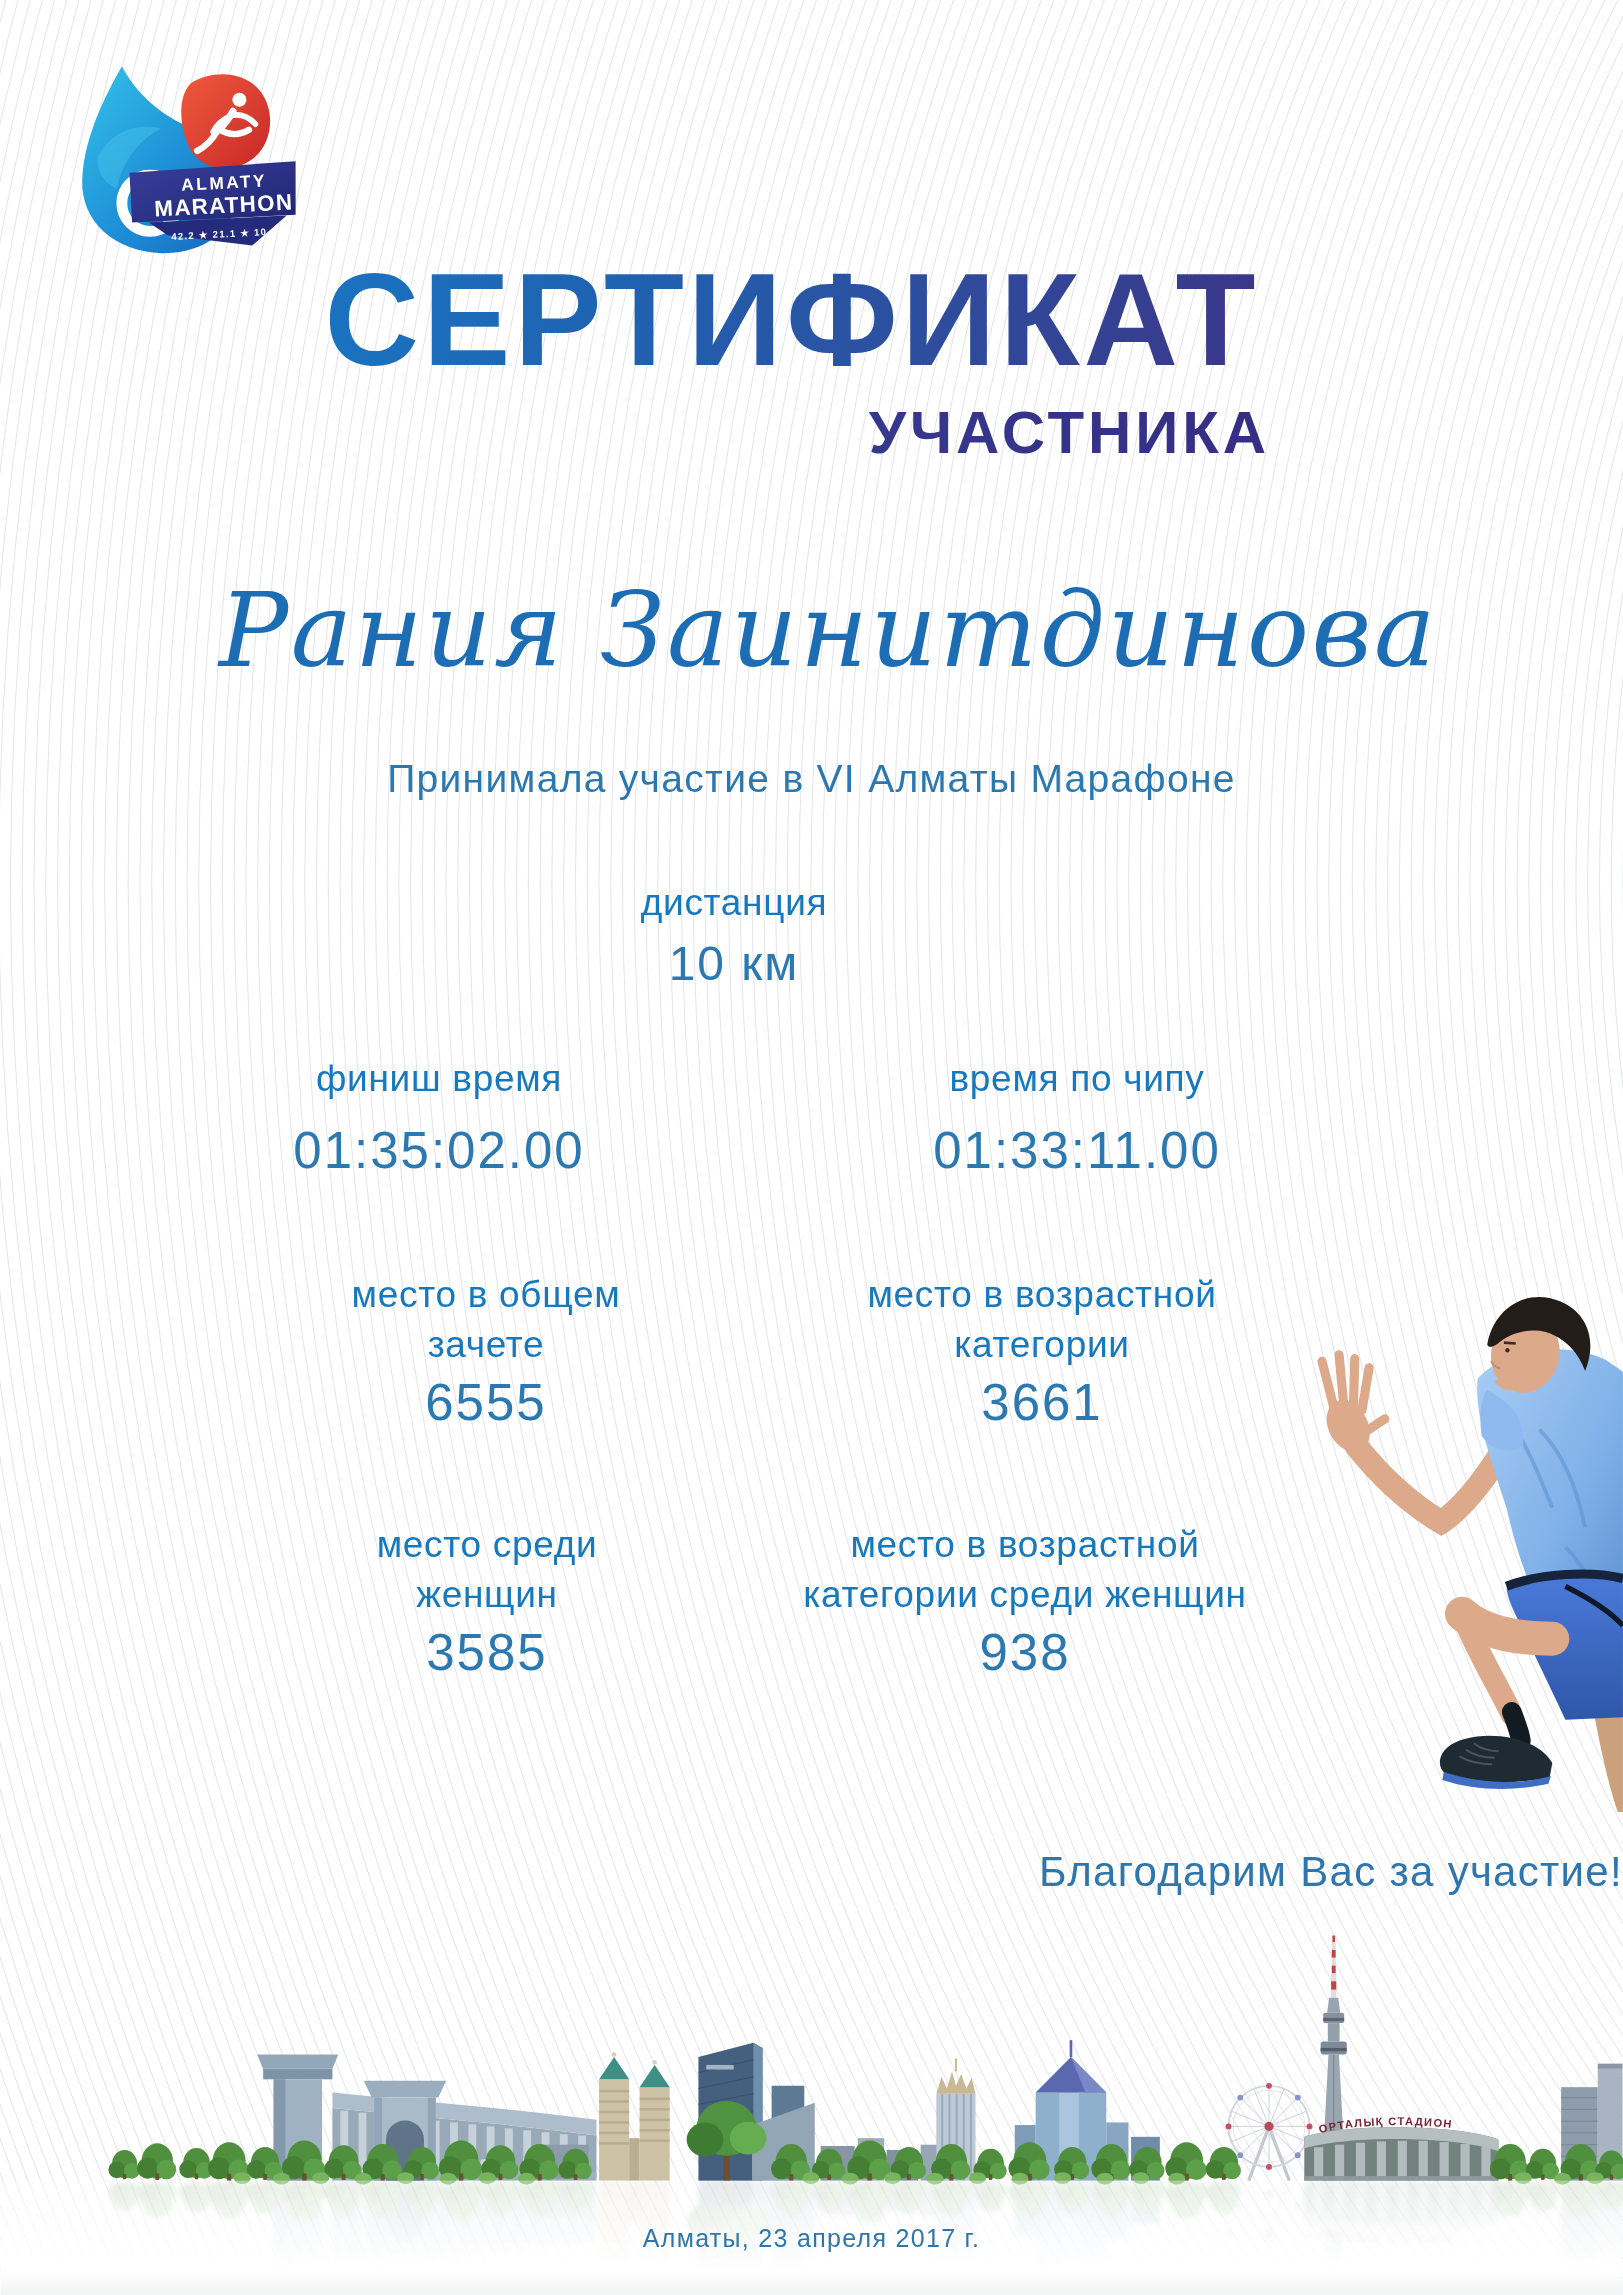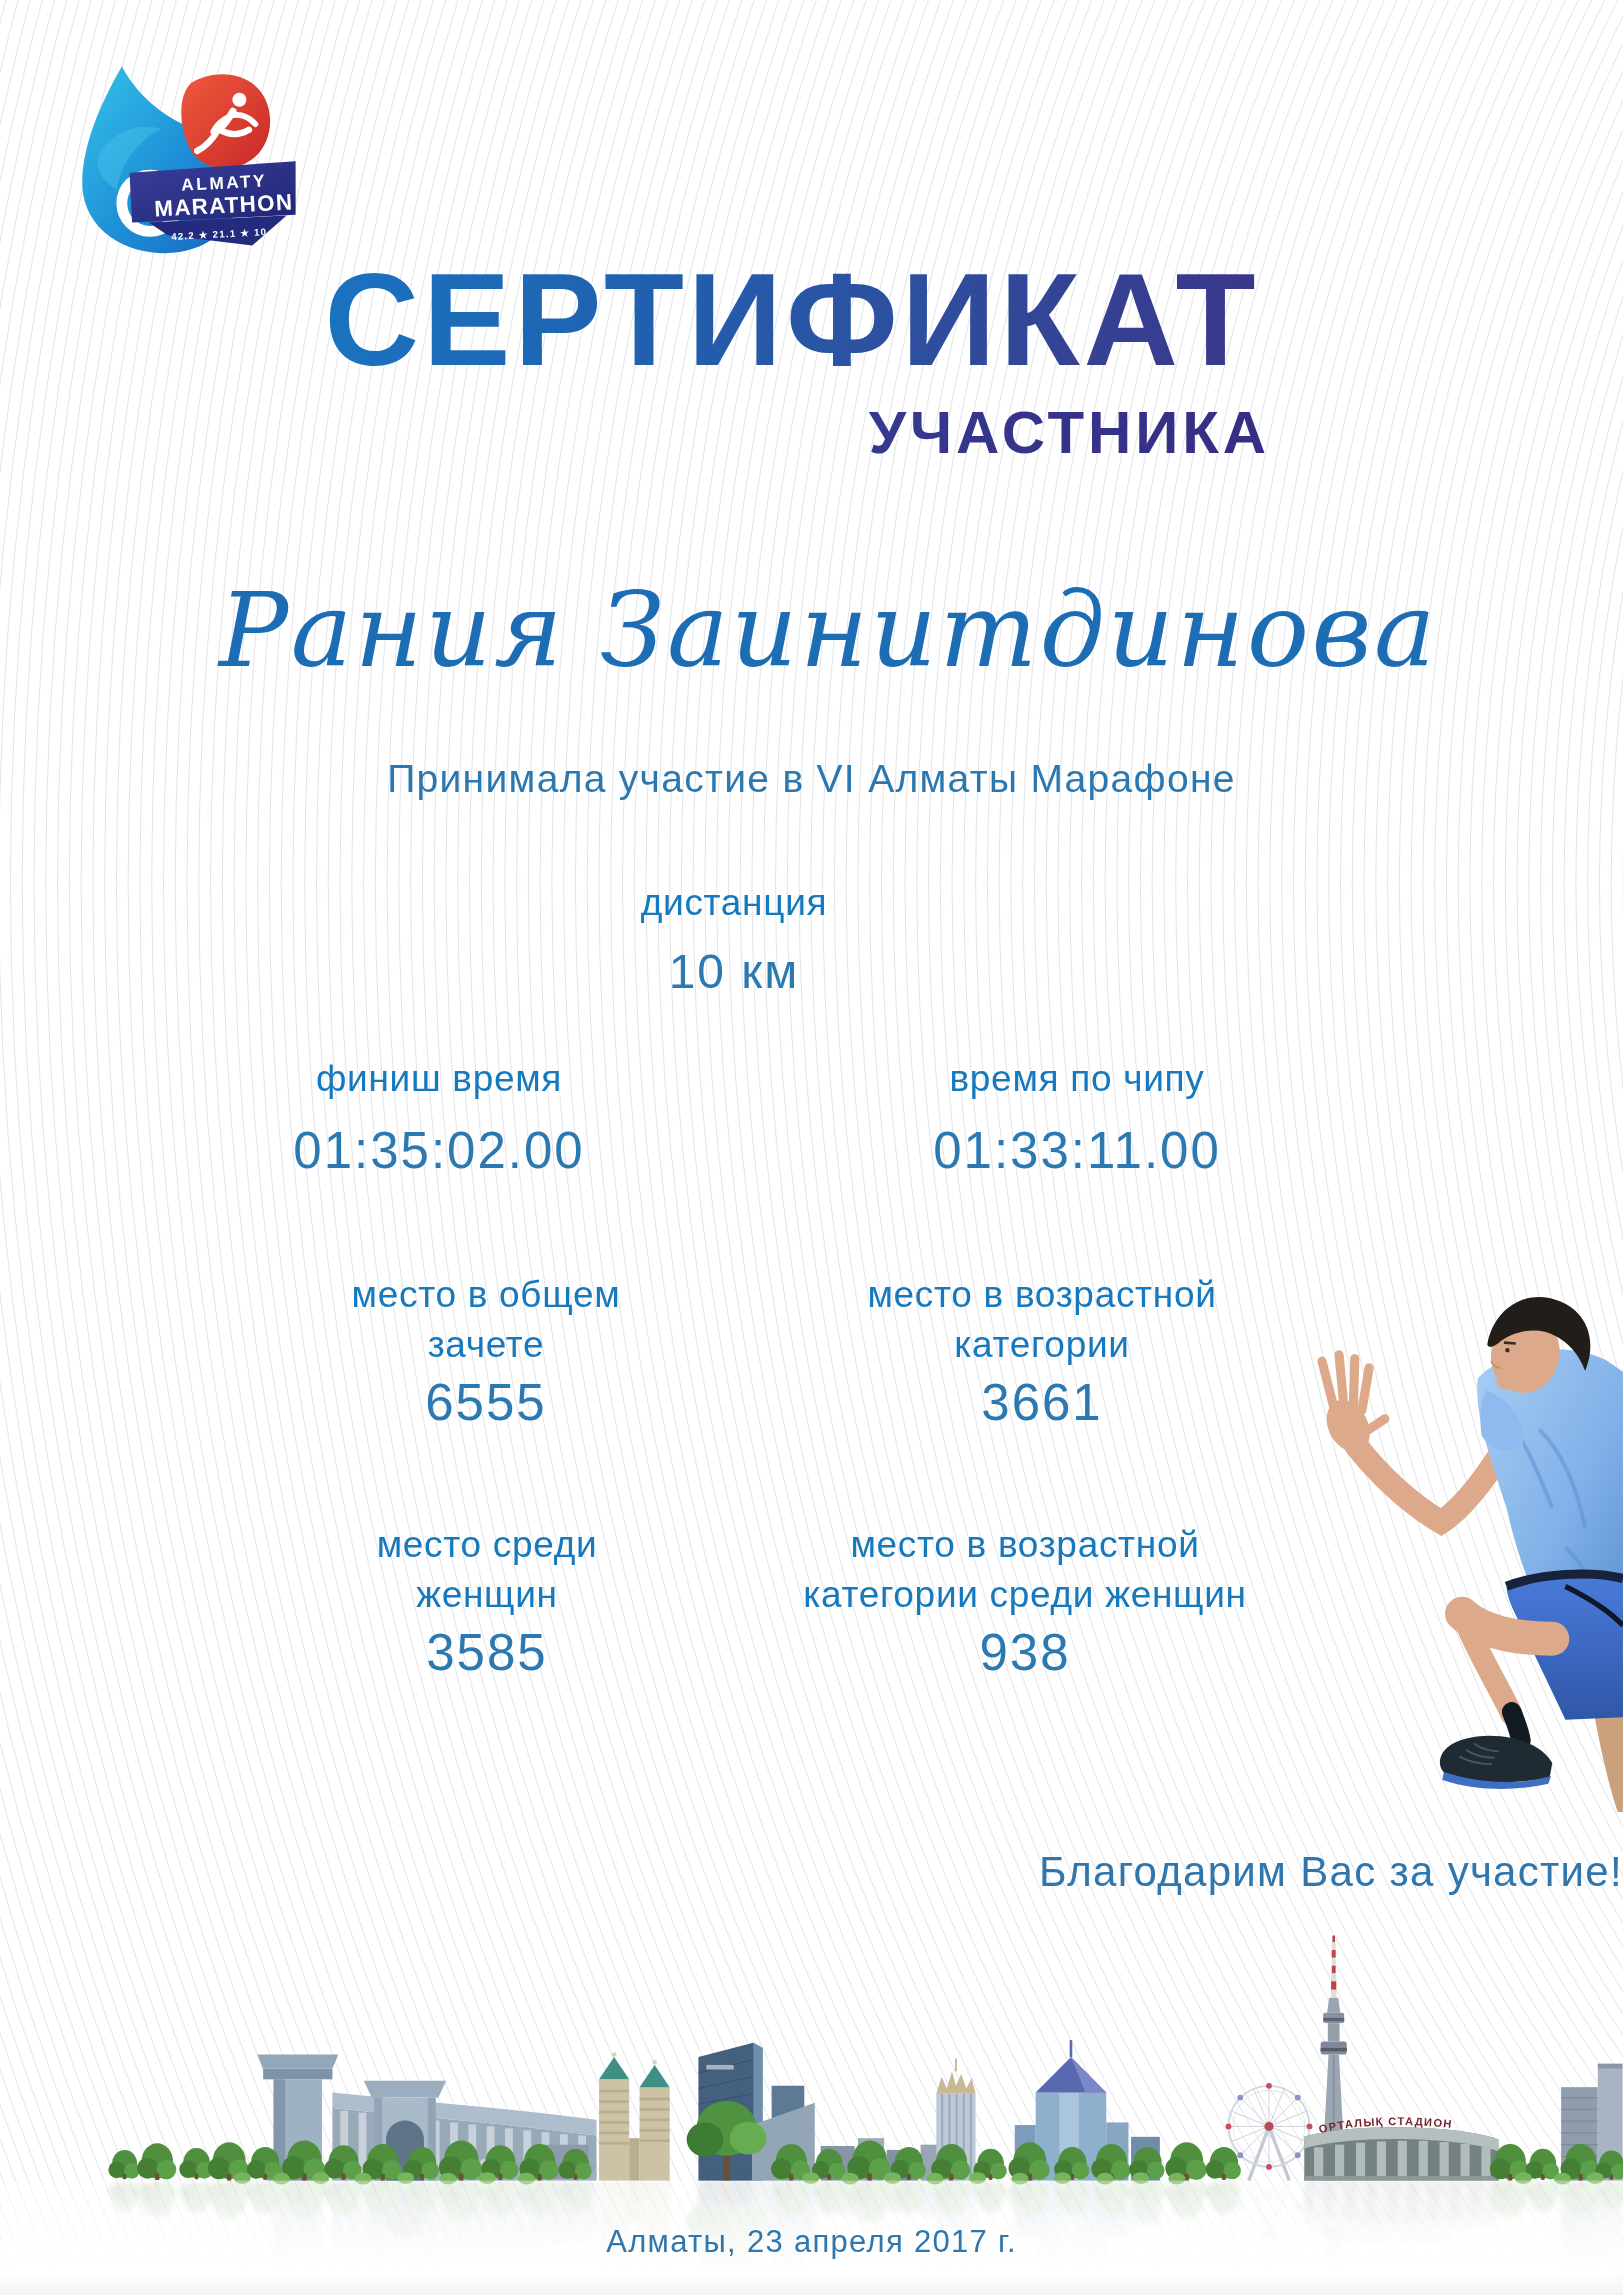--- a/index.html
+++ b/index.html
@@ -17,26 +17,26 @@
   .subtitle{margin-top:1.3px;text-align:right;font-size:60px;font-weight:bold;letter-spacing:3.9px;
          background:linear-gradient(90deg,#36459c 0%,#352e84 100%);
          -webkit-background-clip:text;background-clip:text;color:transparent;}
   .name{left:0;right:0;top:570px;text-align:center;z-index:2;
         font-family:"DejaVu Serif",serif;font-style:italic;font-size:103px;color:#1d6db4;letter-spacing:2.6px;padding-left:34px;}
   .participation{left:0;right:0;top:757px;text-align:center;z-index:2;
         font-size:39px;color:#2b77b0;letter-spacing:1.3px;}
   .blue-label{font-size:37px;font-weight:normal;color:#1678bd;letter-spacing:0.7px;line-height:1.36;}
   .blue-value{font-size:51px;font-weight:400;color:#2c79b2;letter-spacing:2px;}
   .distance-wrap{left:734px;top:878px;transform:translateX(-50%);text-align:center;z-index:2;width:max-content;}
-  .distance-wrap .blue-value{display:block;margin-top:16px;font-size:48px;}
+  .distance-wrap .blue-value{display:block;margin-top:8px;font-size:48px;}
   .stat{transform:translateX(-50%);text-align:center;z-index:2;width:max-content;}
   .stat .blue-value.v1{display:block;margin-top:17px;}
   .stat .blue-value.v2{display:block;margin-top:2.6px;}
   .thanks{left:0;right:0;top:1840px;text-align:right;z-index:2;font-size:42px;color:#2e76ad;letter-spacing:1.3px;margin-top:8px;}
-  .date-line{left:0;right:0;top:2224px;text-align:center;z-index:4;font-size:31px;color:#2e76ad;letter-spacing:1.3px;}
+  .date-line{left:0;right:0;top:2224px;text-align:center;z-index:4;font-size:25px;color:#2e76ad;letter-spacing:1.3px;}
   #logo-svg{left:72px;top:59px;width:230px;height:203px;z-index:3;}
   #skyline-svg{left:0;top:1929px;width:1623px;height:366px;z-index:1;}
   #runner-svg{right:0;top:1220px;width:424px;height:592px;z-index:2;}
 </style>
 </head>
 <body>
 
 <div class="page">
 
   <svg id="bg-svg" viewBox="0 0 2482 3510" preserveAspectRatio="none">

